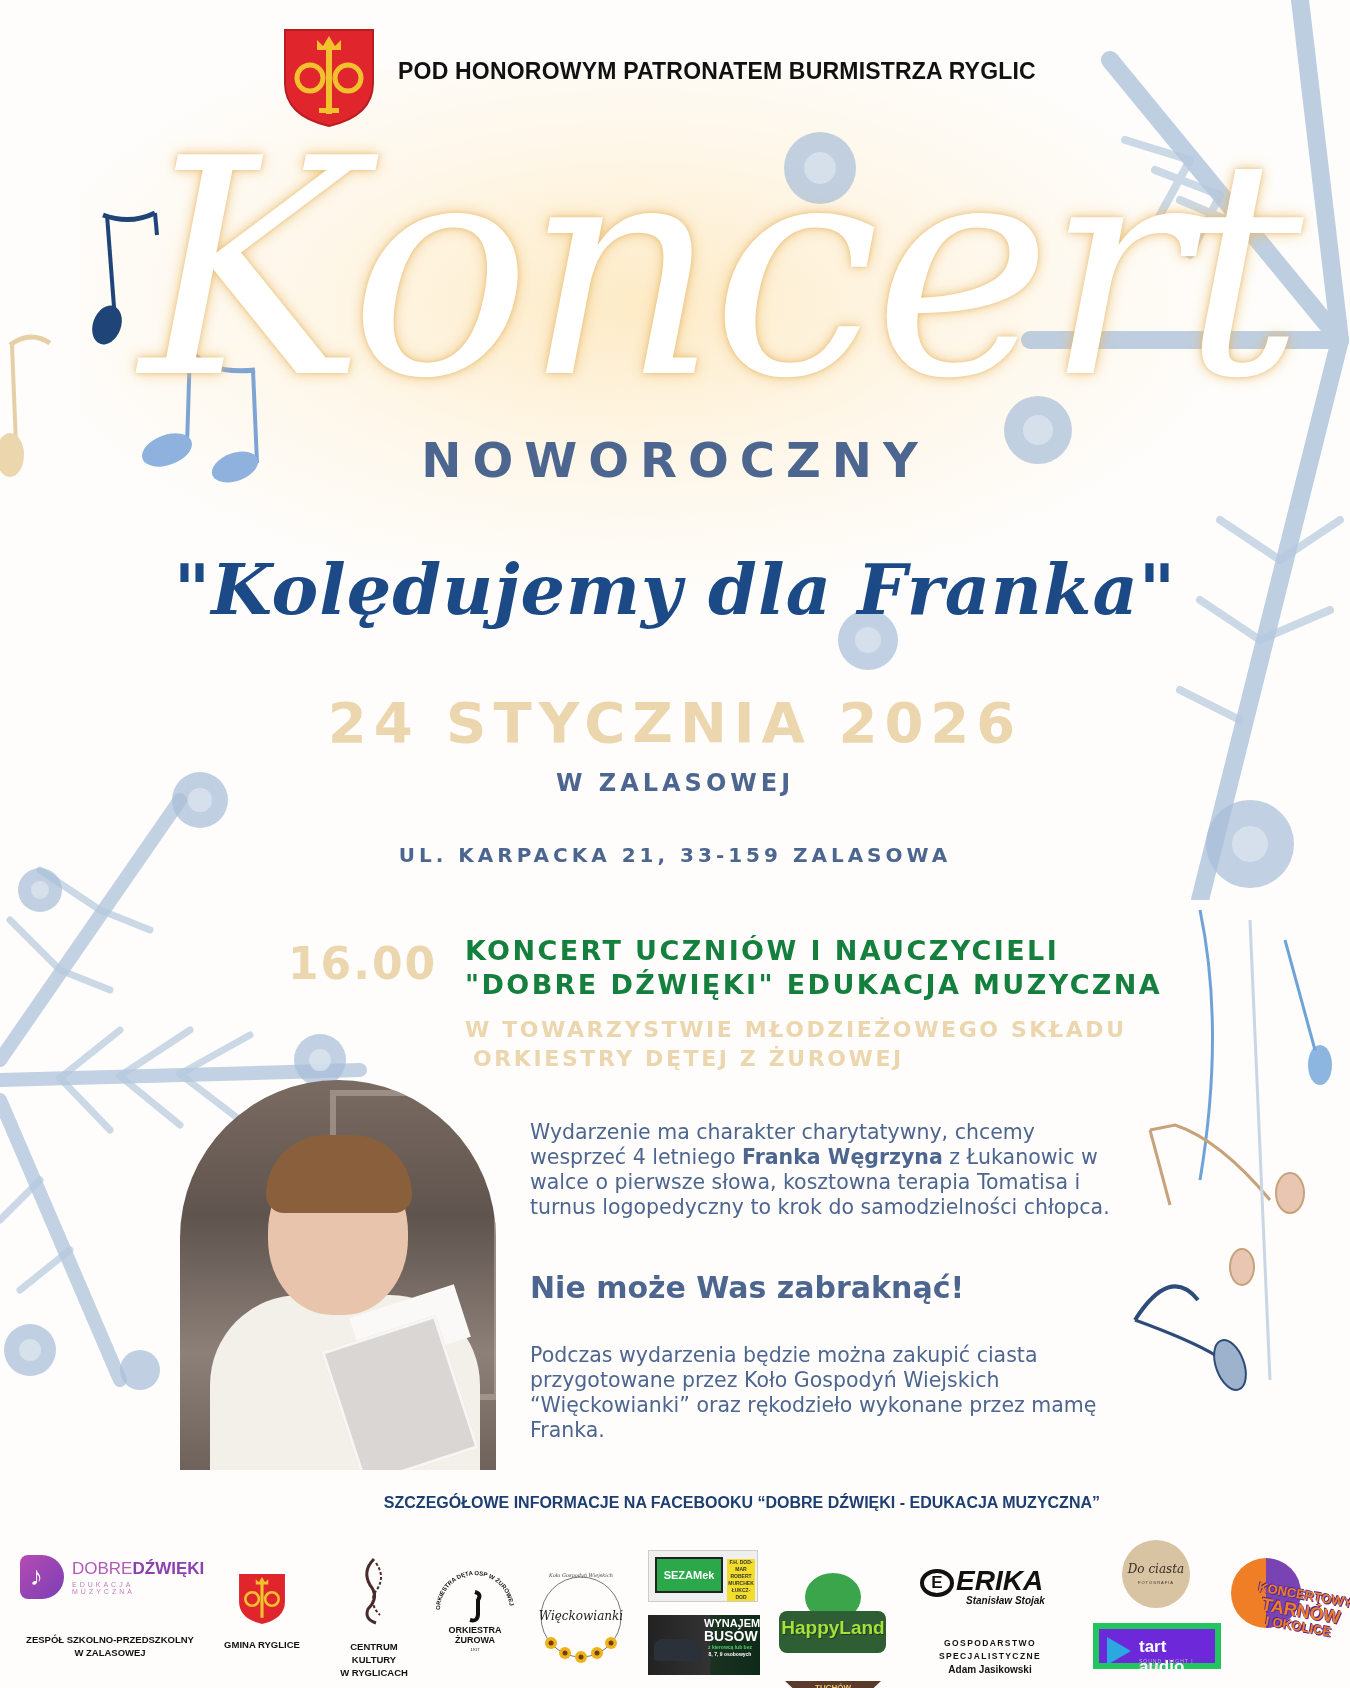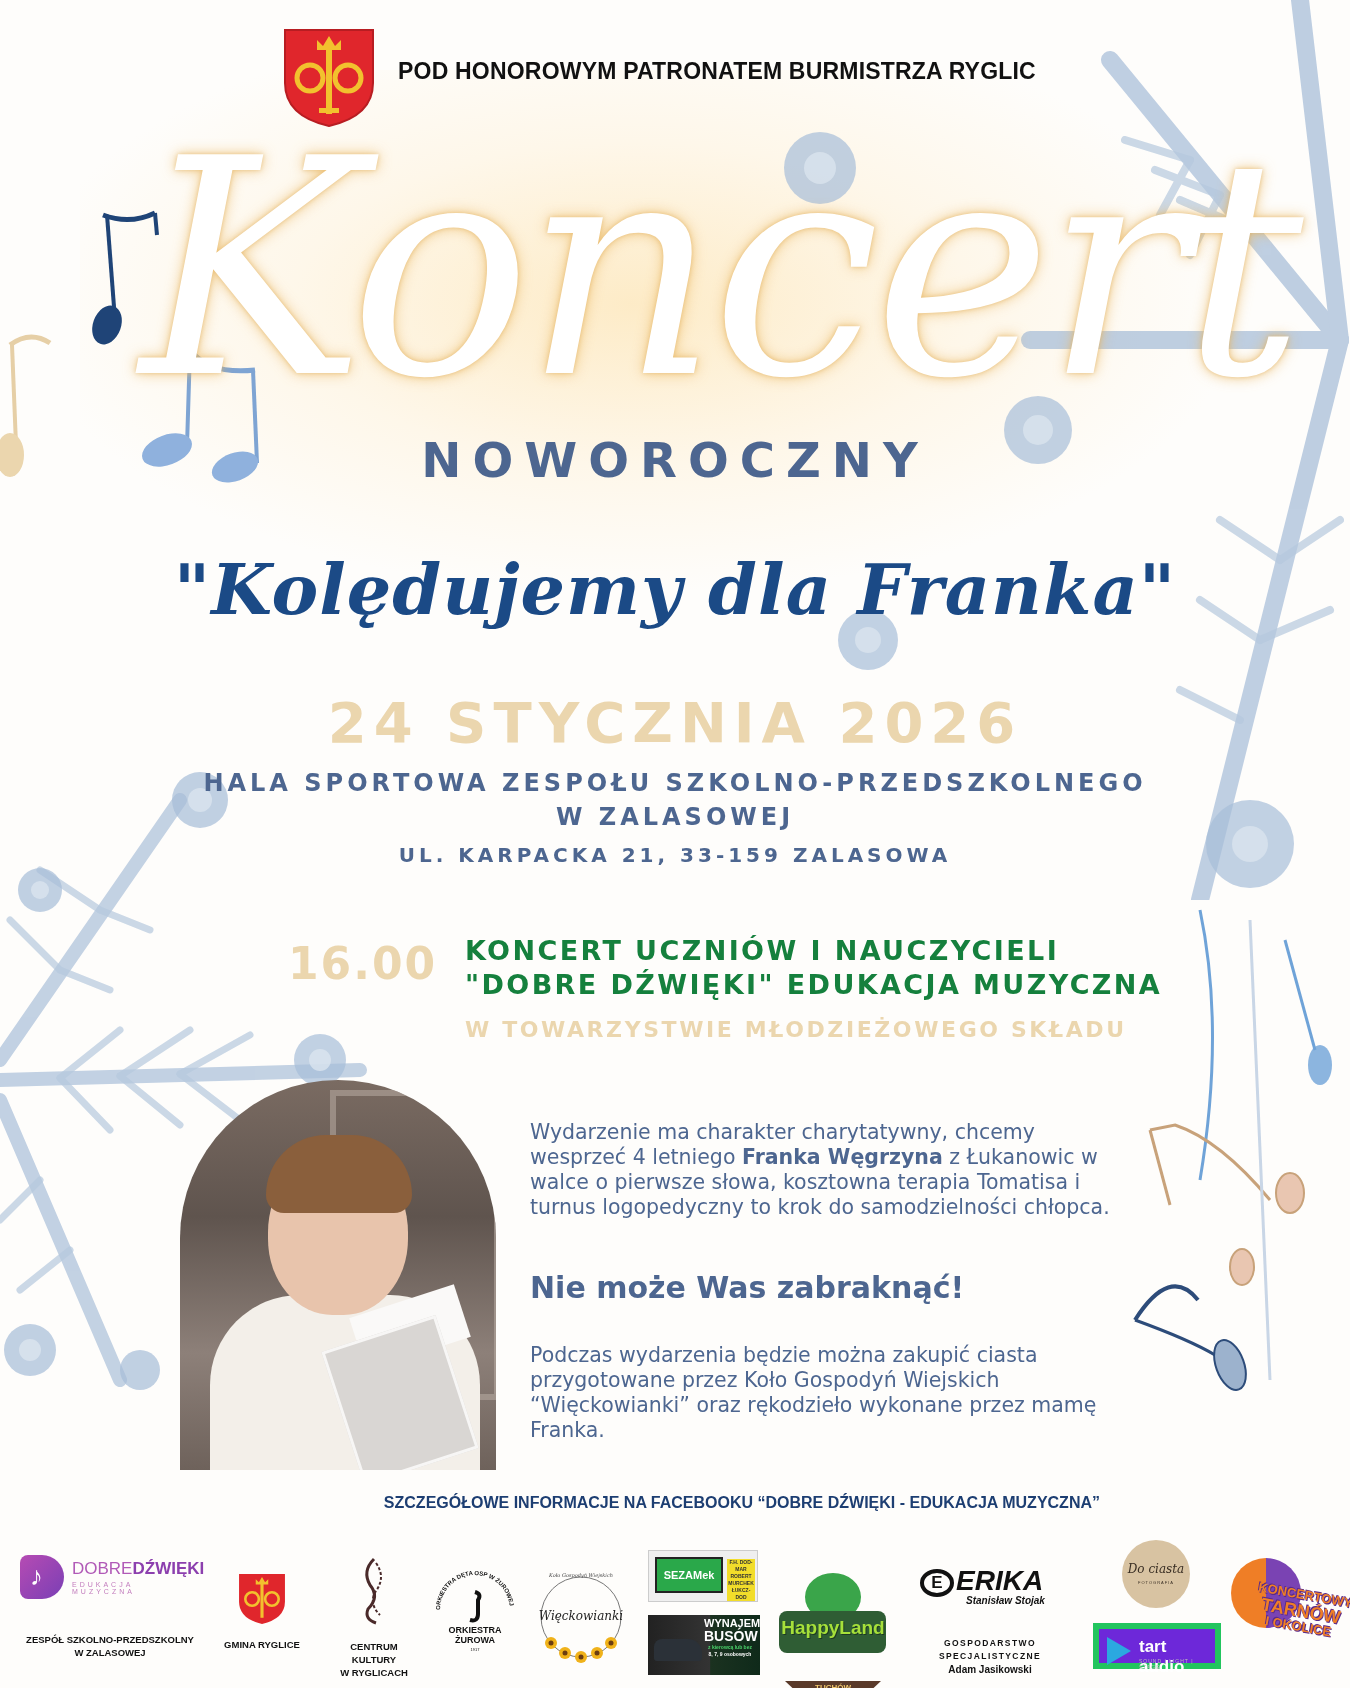--- a/index.html
+++ b/index.html
@@ -302,32 +302,32 @@
   </svg>
 </div>
 <div class="abs patronage">POD HONOROWYM PATRONATEM BURMISTRZA RYGLIC</div>
 
 <div class="abs title-koncert">Koncert</div>
 <div class="abs title-noworoczny">NOWOROCZNY</div>
 <div class="abs subtitle">"Kolędujemy dla Franka"</div>
 
 <div class="abs date">24 STYCZNIA 2026</div>
 <div class="abs venue">
-  <div>HALA SPORTOWA ZESPOŁU SZKOLNO-PRZEDSZKOLNEGO</div>
   <div>W ZALASOWEJ</div>
 </div>
 <div class="abs address">UL. KARPACKA 21, 33-159 ZALASOWA</div>
 
 <div class="abs time">16.00</div>
 <div class="abs perf">
   <div>KONCERT UCZNIÓW I NAUCZYCIELI</div>
   <div>"DOBRE DŹWIĘKI" EDUKACJA MUZYCZNA</div>
 </div>
 <div class="abs perf2">
   <div>W TOWARZYSTWIE MŁODZIEŻOWEGO SKŁADU</div>
+  <div style="padding-left:8px;">ORKIESTRY DĘTEJ Z ŻUROWEJ</div>
 </div>
 
 <div class="abs photo" title="Boy in white shirt holding a white star lantern">
   <div class="win"></div>
   <div class="shirt"></div>
   <div class="head"></div>
   <div class="hair"></div>
   <div class="lantern-roof"></div>
   <div class="lantern"></div>
 </div>

